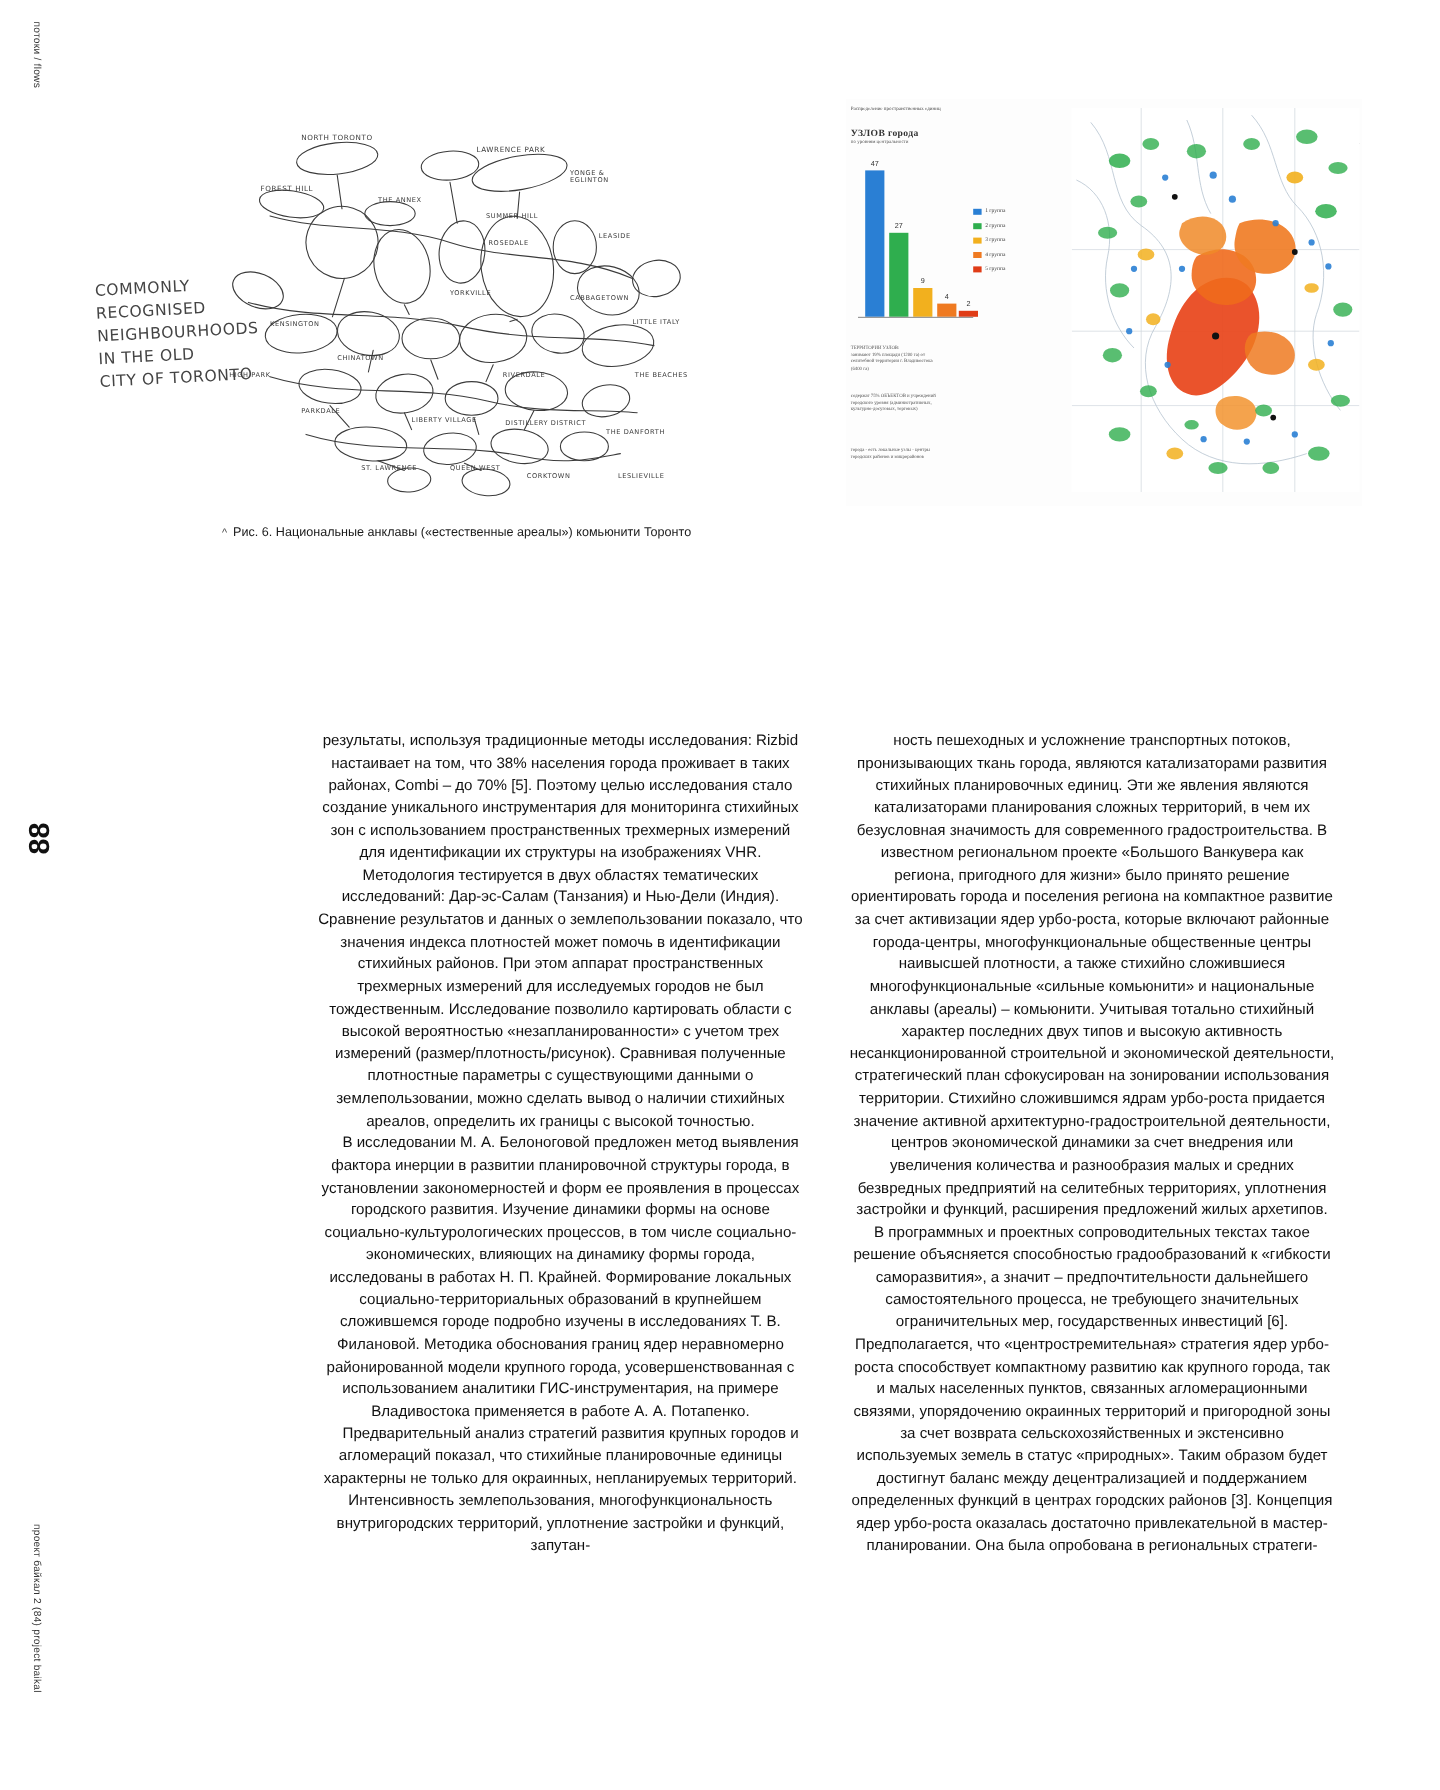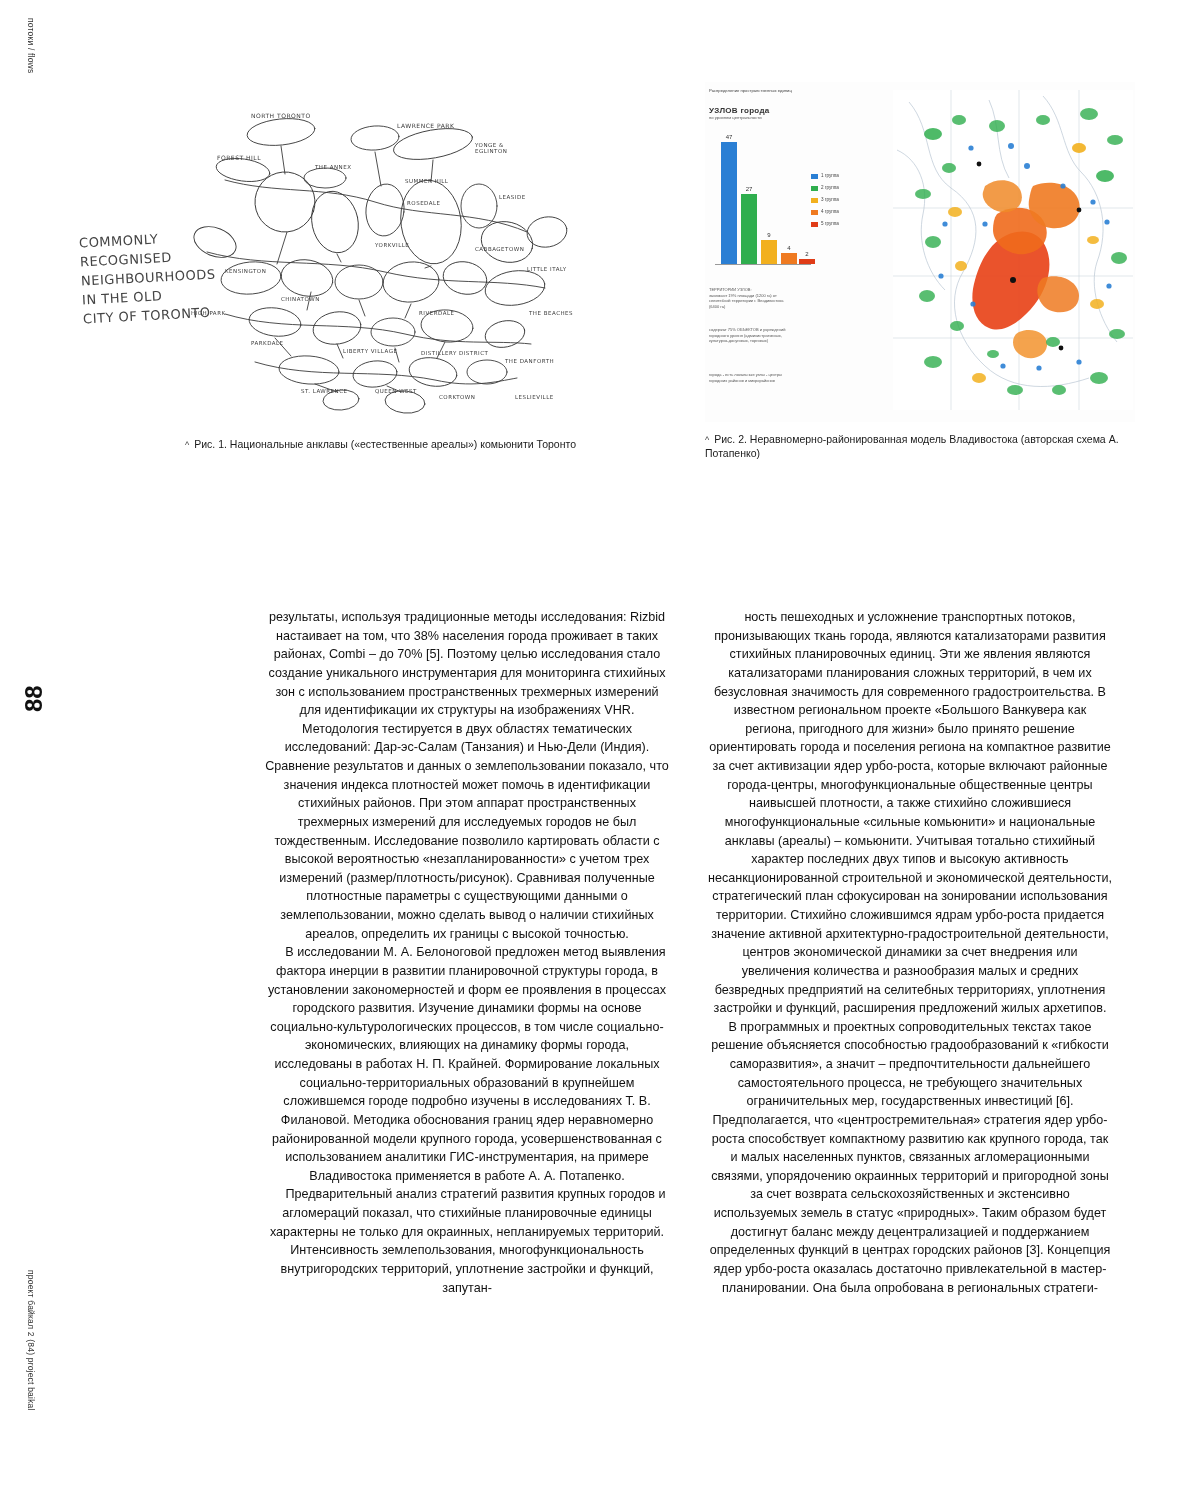--- a/index.html
+++ b/index.html
@@ -109,21 +109,21 @@
   }
   #map-area {
     position: absolute;
     left: 188px; top: 8px;
     width: 240px; height: 320px;
     background: #ffffff;
     overflow: hidden;
   }
   .legend-block {
     position: absolute;
-    font-family: Liberation Sans, sans-serif;
+    font-family: Liberation Serif, serif;
     color: #555;
   }
   #f2-title {
     left: 4px; top: 6px;
     font-size: 4.2px; line-height: 6px;
     width: 160px;
     color: #444;
   }
   #f2-subtitle {
     left: 4px; top: 24px;
@@ -430,24 +430,21 @@
               <circle cx="146" cy="278" r="2.6" fill="#2a7fd4" opacity="0.9"></circle>
               <circle cx="92" cy="134" r="2.6" fill="#2a7fd4" opacity="0.9"></circle>
             </g>
           </svg>
         </div>
       </div>
     </div>
   </div>
 
   <div class="caption" id="cap1">
-    <span class="caret">^</span><span>Рис. 1. Национальные анклавы («естественные ареалы») комьюнити Торонто</span>
-  </div>
-  <div class="caption" id="cap2">
-    <span class="caret">^</span><span>Рис. 2. Неравномерно-районированная модель Владивостока (авторская схема А. Потапенко)</span>
+    <span class="caret">^</span><span>Рис. 6. Национальные анклавы («естественные ареалы») комьюнити Торонто</span>
   </div>
 </div>
 
 <div class="columns">
   <div class="col" id="col-left">
     <p>результаты, используя традиционные методы исследования: Rizbid настаивает на том, что 38% населения города проживает в таких районах, Combi – до 70% [5]. Поэтому целью исследования стало создание уникального инструментария для мониторинга стихийных зон с использованием пространственных трехмерных измерений для идентификации их структуры на изображениях VHR. Методология тестируется в двух областях тематических исследований: Дар-эс-Салам (Танзания) и Нью-Дели (Индия). Сравнение результатов и данных о землепользовании показало, что значения индекса плотностей может помочь в идентификации стихийных районов. При этом аппарат пространственных трехмерных измерений для исследуемых городов не был тождественным. Исследование позволило картировать области с высокой вероятностью «незапланированности» с учетом трех измерений (размер/плотность/рисунок). Сравнивая полученные плотностные параметры с существующими данными о землепользовании, можно сделать вывод о наличии стихийных ареалов, определить их границы с высокой точностью.</p>
     <p class="indent">В исследовании М. А. Белоноговой предложен метод выявления фактора инерции в развитии планировочной структуры города, в установлении закономерностей и форм ее проявления в процессах городского развития. Изучение динамики формы на основе социально-культурологических процессов, в том числе социально-экономических, влияющих на динамику формы города, исследованы в работах Н. П. Крайней. Формирование локальных социально-территориальных образований в крупнейшем сложившемся городе подробно изучены в исследованиях Т. В. Филановой. Методика обоснования границ ядер неравномерно районированной модели крупного города, усовершенствованная с использованием аналитики ГИС-инструментария, на примере Владивостока применяется в работе А. А. Потапенко.</p>
     <p class="indent">Предварительный анализ стратегий развития крупных городов и агломераций показал, что стихийные планировочные единицы характерны не только для окраинных, непланируемых территорий. Интенсивность землепользования, многофункциональность внутригородских территорий, уплотнение застройки и функций, запутан-</p>
   </div>
   <div class="col" id="col-right">

